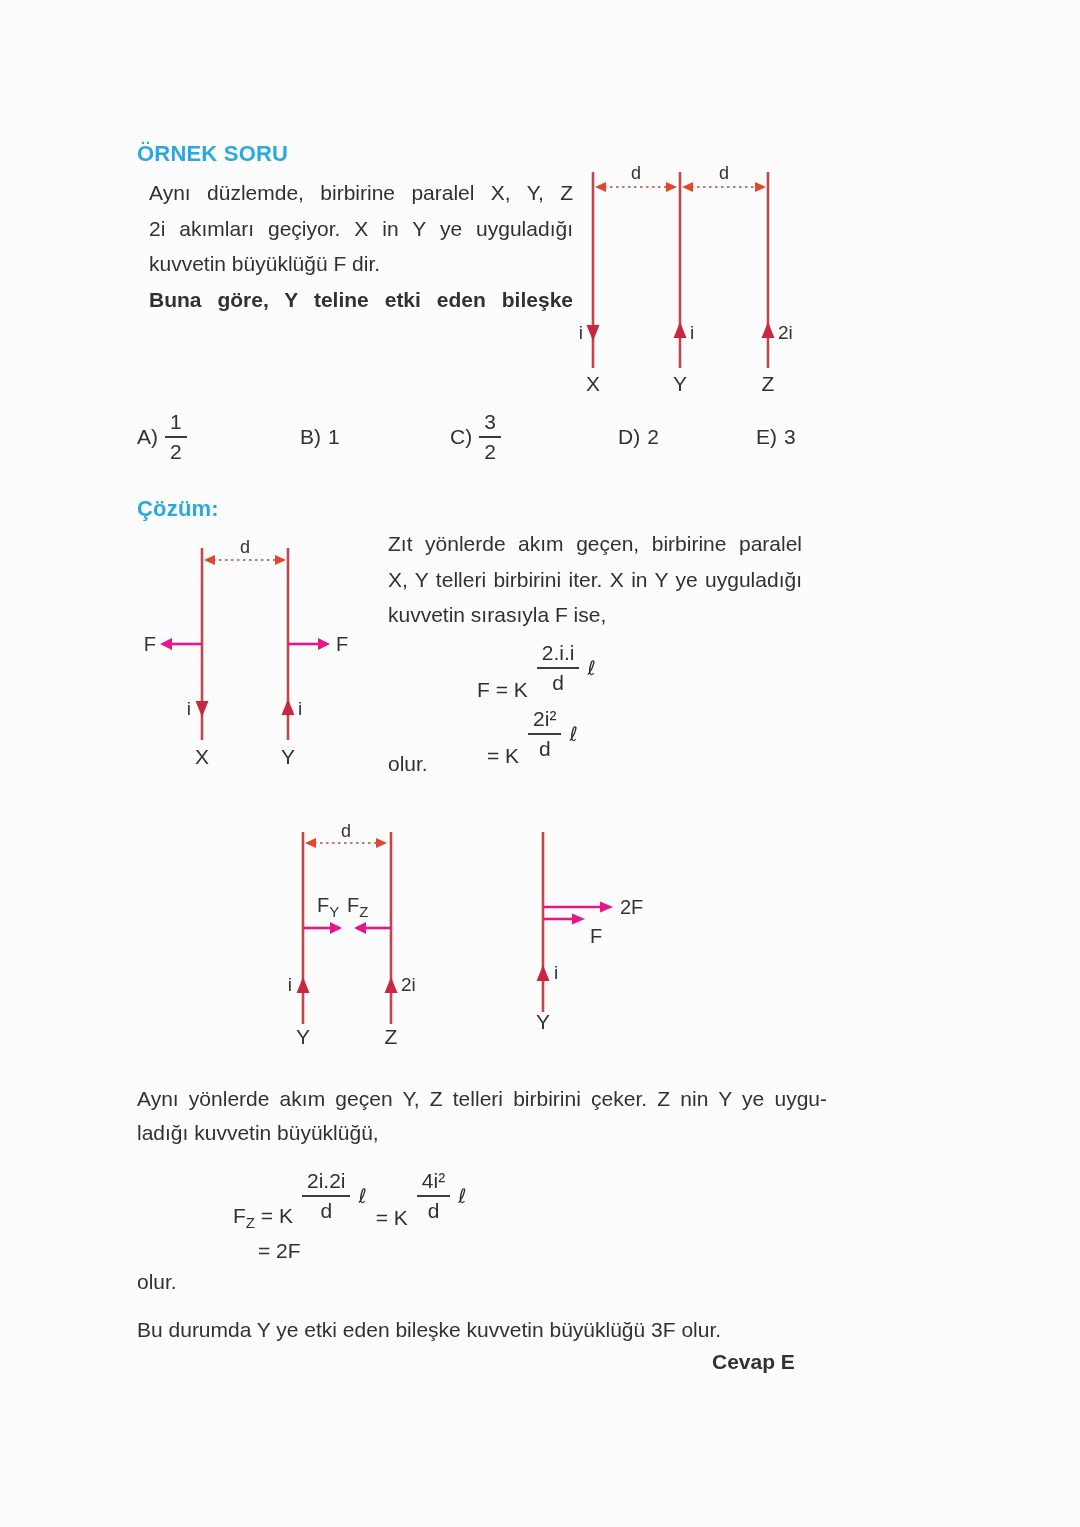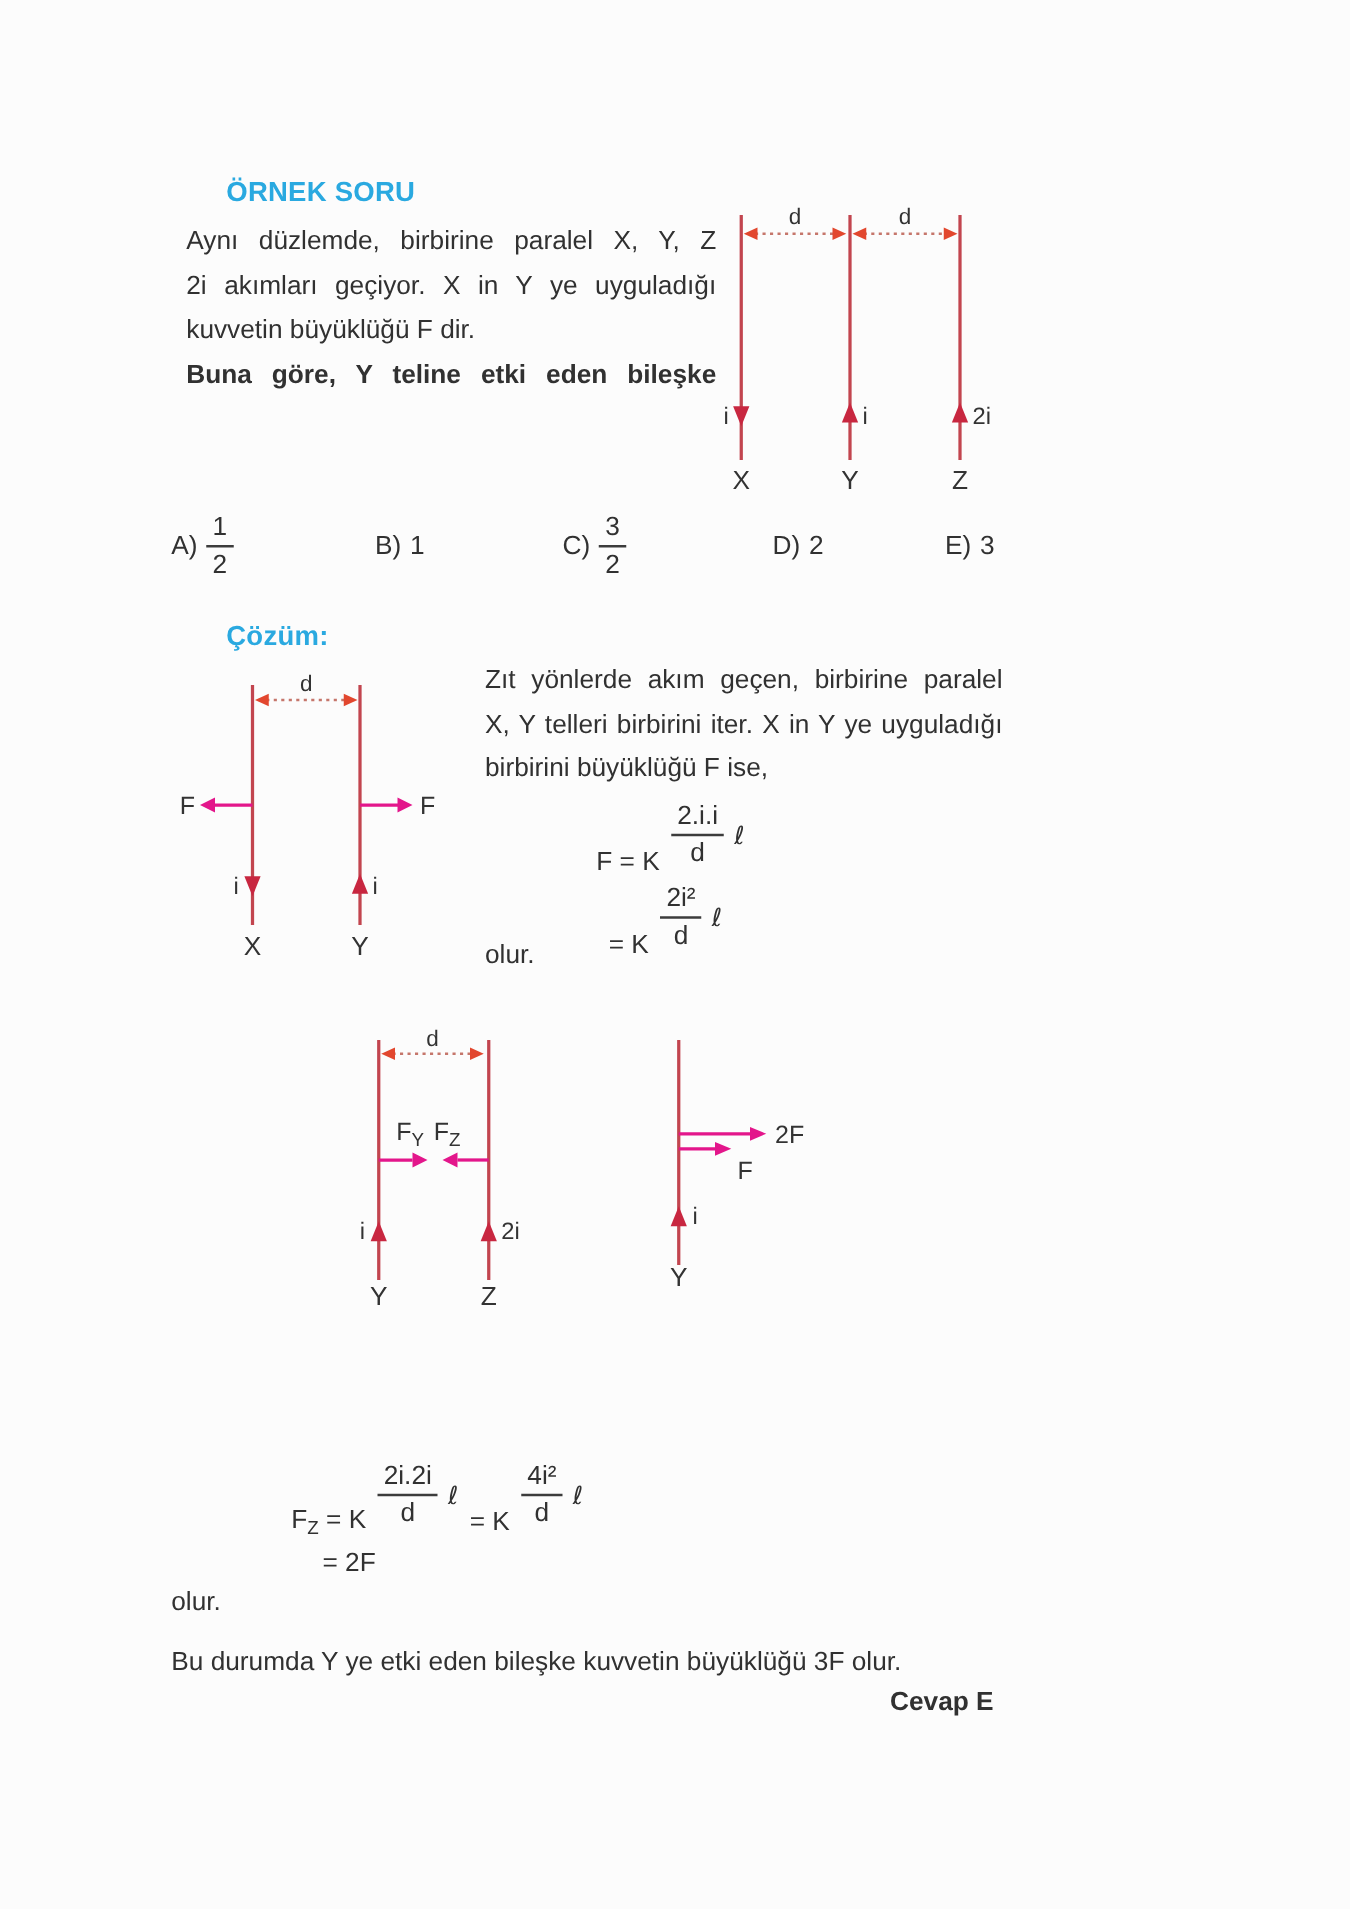--- a/index.html
+++ b/index.html
@@ -1,19 +1,19 @@
 <!DOCTYPE html>
 <html><head>
 <meta charset="utf-8">
 <style>
   html,body{margin:0;padding:0;background:#ffffff;}
   .page{position:relative;width:1080px;height:1527px;background:#fcfcfc;
         font-family:"Liberation Sans","DejaVu Sans",sans-serif;color:#313131;overflow:hidden;}
   .abs{position:absolute;}
-  .h-blue{color:#2aa9e0;font-weight:bold;font-size:22px;letter-spacing:.2px;margin-left:44px;}
+  .h-blue{color:#2aa9e0;font-weight:bold;font-size:22px;letter-spacing:.2px;}
   .tx{font-size:21px;line-height:35.5px;color:#313131;}
   .tx2{font-size:21px;line-height:34px;color:#313131;}
   .jl{text-align:justify;text-align-last:justify;}
   .b{font-weight:bold;}
   .opt{position:absolute;top:406px;height:62px;display:flex;align-items:center;gap:7px;
        font-size:21px;color:#313131;}
   .frac{display:inline-block;text-align:center;line-height:1.12;font-size:21px;}
   .frac .num{display:block;border-bottom:2px solid #3c3c3c;padding:0 5px 2px;}
   .frac .den{display:block;padding-top:2px;}
   .feq{position:absolute;display:flex;align-items:center;font-size:21px;color:#313131;}
@@ -107,21 +107,21 @@
     <text x="53" y="177" font-size="19" text-anchor="end">i</text>
     <polygon points="150,161 143.5,177 156.5,177" fill="#c82740"></polygon>
     <text x="160" y="177" font-size="19">i</text>
     <text x="64" y="226" font-size="21" text-anchor="middle">X</text>
     <text x="150" y="226" font-size="21" text-anchor="middle">Y</text>
   </svg>
 
   <div class="abs tx" style="left:388px;top:526px;width:414px;">
     <div class="jl">Zıt yönlerde akım geçen, birbirine paralel</div>
     <div class="jl">X, Y telleri birbirini iter. X in Y ye uyguladığı</div>
-    <div>birbirini büyüklüğü F ise,</div>
+    <div>kuvvetin sırasıyla F ise,</div>
   </div>
 
   <div class="feq" style="left:477px;top:634px;">
     <span class="sp">F = K</span>
     <span class="frac">
       <span class="num">2.i.i</span>
       <span class="den">d</span>
     </span>
     <span class="ell">ℓ</span>
   </div>
@@ -164,20 +164,24 @@
     <polygon points="110,81 97,75.5 97,86.5" fill="#e3168b"></polygon>
     <text x="117" y="88" font-size="20">2F</text>
     <line x1="40" y1="93" x2="70" y2="93" stroke="#e3168b" stroke-width="2.6"></line>
     <polygon points="82,93 69,87.5 69,98.5" fill="#e3168b"></polygon>
     <text x="87" y="117" font-size="20">F</text>
     <polygon points="40,139 33.5,155 46.5,155" fill="#c82740"></polygon>
     <text x="51" y="153" font-size="19">i</text>
     <text x="40" y="203" font-size="21" text-anchor="middle">Y</text>
   </svg>
 
+  <div class="abs tx2" style="left:137px;top:1082px;width:690px;">
+    <div class="jl">Aynı yönlerde akım geçen Y, Z telleri birbirini çeker. Z nin Y ye uygu-</div>
+    <div>ladığı kuvvetin büyüklüğü,</div>
+  </div>
 
   <div class="feq" style="left:233px;top:1160px;">
     <span class="sp"><span>F</span><span class="sb">Z</span> <span>= K</span></span>
     <span class="frac">
       <span class="num">2i.2i</span>
       <span class="den">d</span>
     </span>
     <span class="ell">ℓ</span>
     <span class="sp spl">= K</span>
     <span class="frac">

